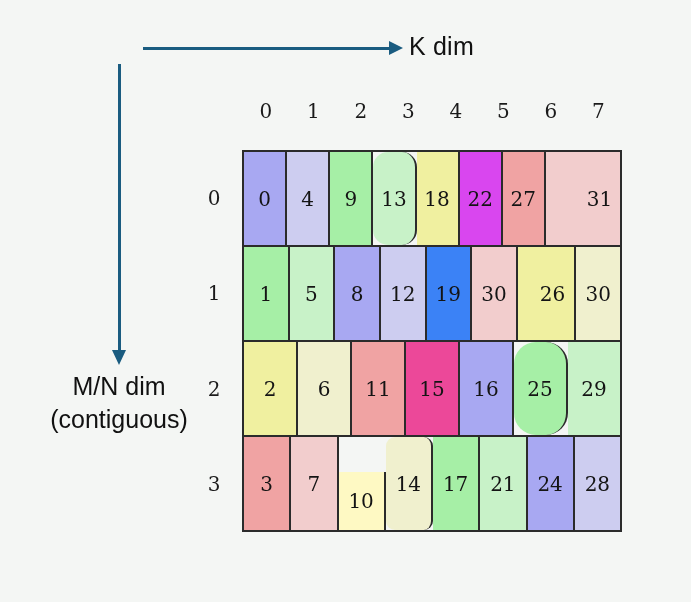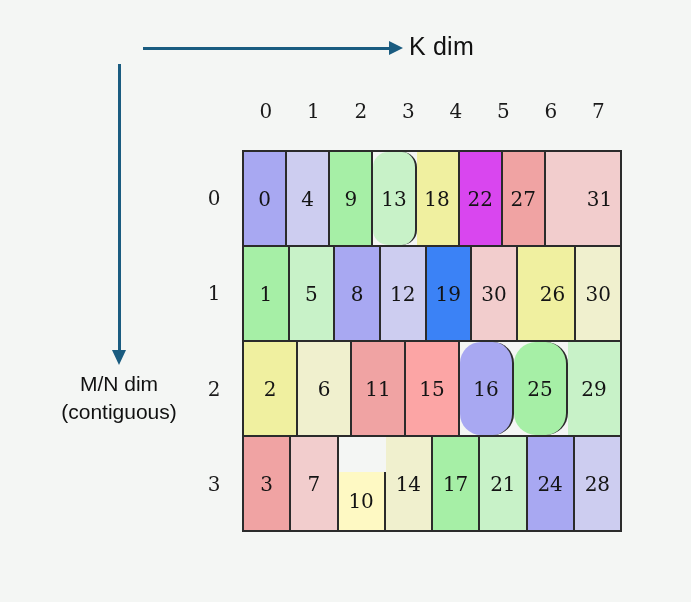--- a/index.html
+++ b/index.html
@@ -66,21 +66,21 @@
     color: #111111;
     letter-spacing: 0.2px;
     white-space: nowrap;
   }
   .mn-dim-label {
     position: absolute;
     left: 0px;
     top: 370px;
     width: 238px;
     text-align: center;
-    font-size: 21px;
+    font-size: 25px;
     color: #111111;
     line-height: 1.32;
   }
   .mn-dim-label .l2 { display: block; }
 
   
   .col-headers {
     position: absolute;
     left: 242px;
     top: 96px;
@@ -204,31 +204,31 @@
       <div class="cell" style="background-color: #3b82f6;">19</div>
       <div class="cell" style="background-color: rgb(242, 205, 205);">30</div>
       <div class="cell" style="background-color: rgb(240, 240, 160); padding-left: 13px;">26</div>
       <div class="cell" style="background-color: rgb(240, 240, 206);">30</div>
     </div>
 
     <div class="grid-row">
       <div class="cell" style="background-color: rgb(240, 240, 160);">2</div>
       <div class="cell" style="background-color: rgb(240, 240, 206);">6</div>
       <div class="cell" style="background-color: rgb(240, 163, 163);">11</div>
-      <div class="cell" style="background-color: #fca5a5;">15</div>
-      <div class="cell" style="background-color: rgb(168, 168, 242); border-radius: 21px;">16</div>
+      <div class="cell" style="background-color: #ec4899;">15</div>
+      <div class="cell" style="background-color: rgb(168, 168, 242);">16</div>
       <div class="cell" style="background-color: rgb(166, 239, 166); border-radius: 22px;">25</div>
       <div class="cell" style="background-color: rgb(200, 242, 200);">29</div>
     </div>
 
     <div class="grid-row">
       <div class="cell" style="background-color: rgb(240, 163, 163);">3</div>
       <div class="cell" style="background-color: rgb(242, 205, 205);">7</div>
       <div class="cell" style="background-color: #fef9c3; margin-top: 35px;">10</div>
-      <div class="cell" style="background-color: rgb(240, 240, 206);">14</div>
+      <div class="cell" style="background-color: rgb(240, 240, 206); border-radius: 9px;">14</div>
       <div class="cell" style="background-color: rgb(166, 239, 166);">17</div>
       <div class="cell" style="background-color: rgb(200, 242, 200);">21</div>
       <div class="cell" style="background-color: rgb(168, 168, 242); text-align: right;">24</div>
       <div class="cell" style="background-color: rgb(205, 205, 240);">28</div>
     </div>
 
   </div>
 </div>
 
 </body></html>

